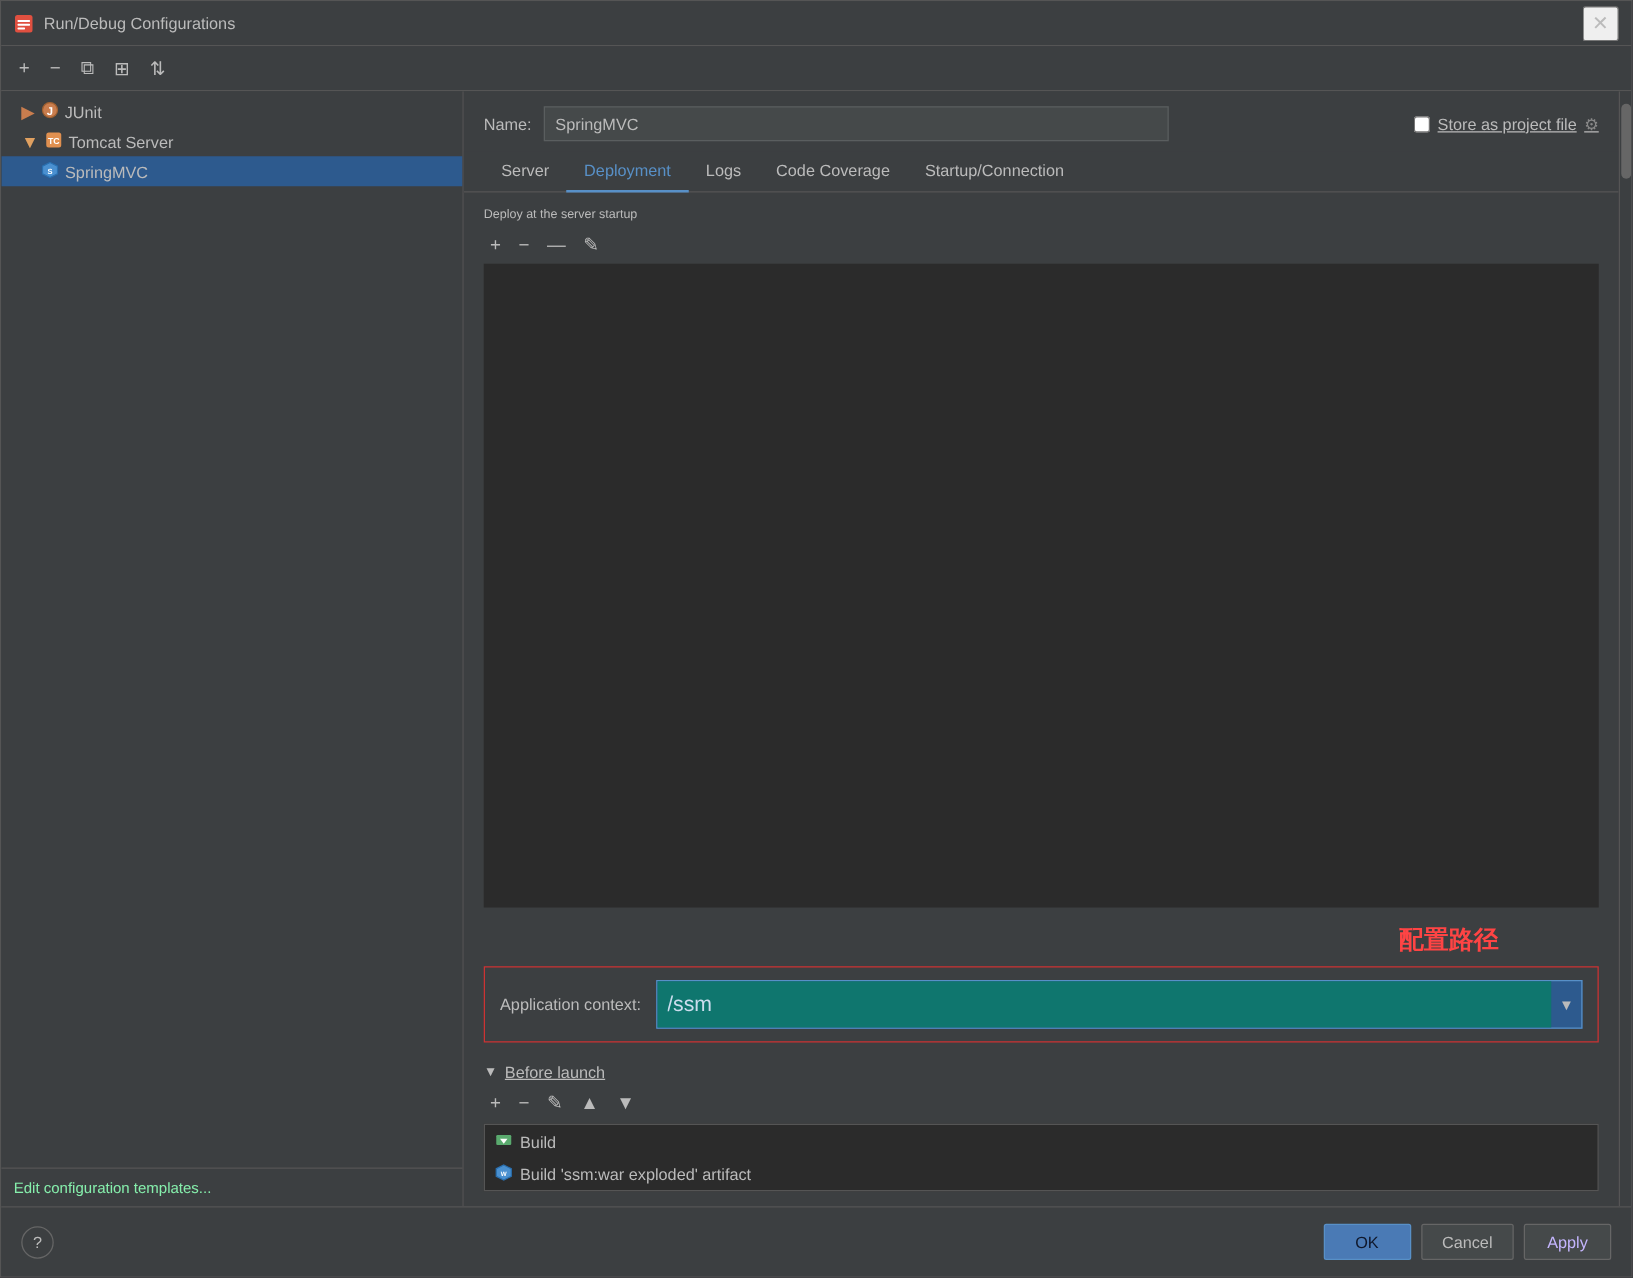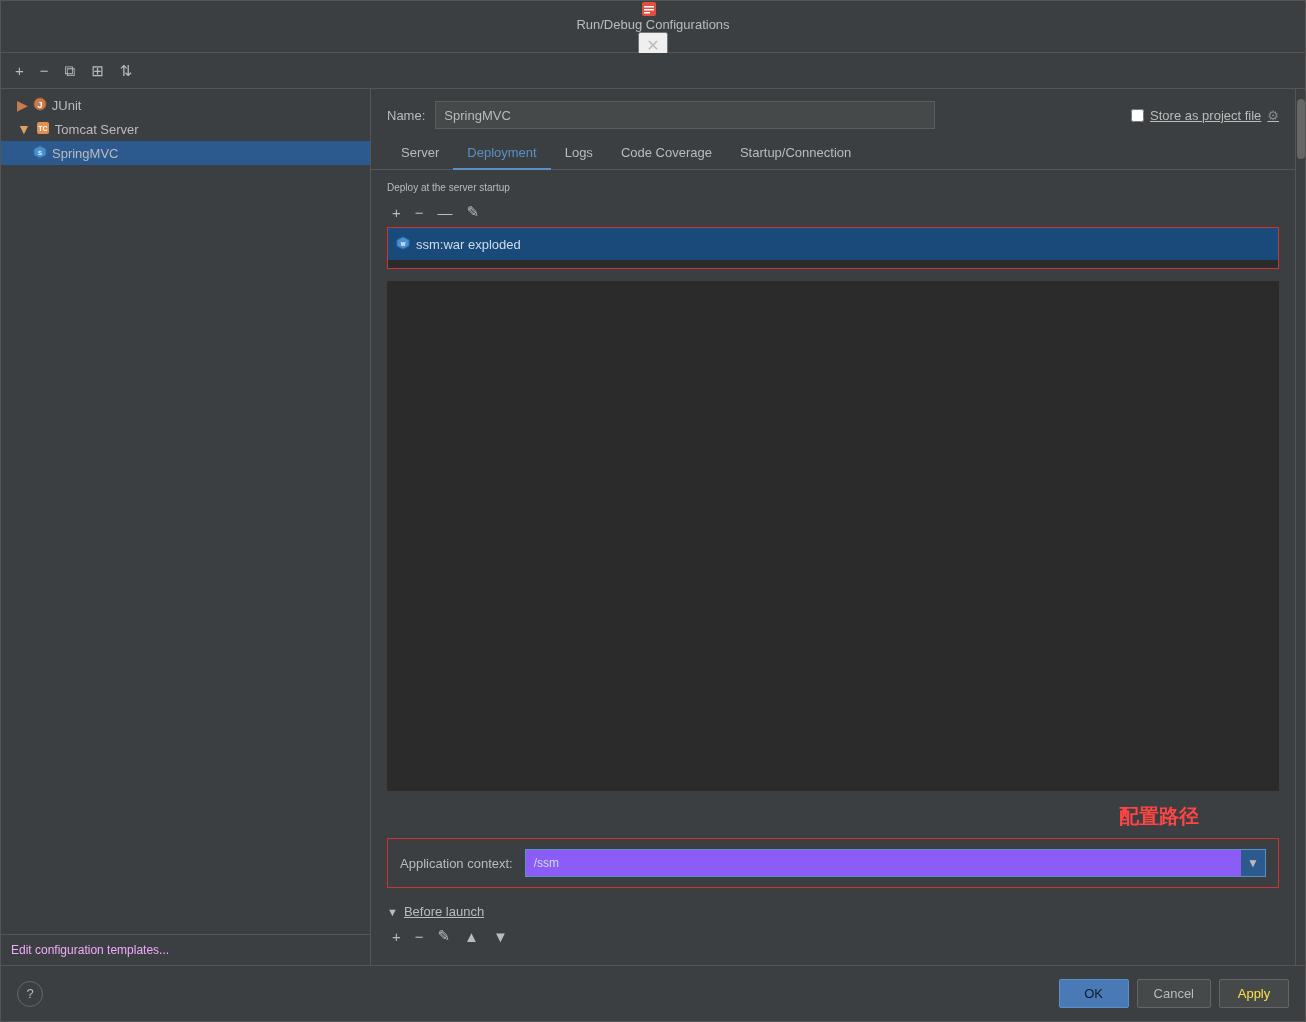--- a/index.html
+++ b/index.html
@@ -19,27 +19,26 @@
       height: 1022px;
       background: #3c3f41;
       display: flex;
       flex-direction: column;
       border: 1px solid #555;
     }
 
     
     .titlebar {
       background: #3c3f41;
-      height: 52px;
+      height: 36px;
       display: flex;
       align-items: center;
       padding: 0 10px;
       border-bottom: 1px solid #555;
       flex-shrink: 0;
-      flex-direction: column;
     }
     .titlebar-icon {
       width: 16px;
       height: 16px;
       margin-right: 8px;
     }
     .titlebar-title {
       flex: 1;
       color: #bbbbbb;
       font-size: 13px;
@@ -105,21 +104,21 @@
     .tree-item-label { color: #bbbbbb; font-size: 13px; }
     .tree-item-indent1 { padding-left: 16px; }
     .tree-item-indent2 { padding-left: 32px; }
 
     .left-footer {
       padding: 8px 10px;
       border-top: 1px solid #555;
       font-size: 12px;
     }
     .left-footer a {
-      color: #f0abfc;
+      color: #86efac;
       text-decoration: none;
       cursor: pointer;
     }
 
     
     .right-panel {
       flex: 1;
       display: flex;
       flex-direction: column;
       background: #3c3f41;
@@ -266,27 +265,27 @@
     }
     .app-context-input-wrap {
       flex: 1;
       display: flex;
       align-items: center;
       background: #2d5a8e;
       border: 1px solid #5890c7;
     }
     .app-context-input {
       flex: 1;
-      background: #8b5cf6;
+      background: #0f766e;
       border: none;
       color: #ccddee;
       padding: 4px 8px;
-      font-size: 12px;
+      font-size: 17px;
       outline: none;
-      height: 26px;
+      height: 37px;
     }
     .app-context-dropdown {
       background: none;
       border: none;
       color: #bbbbbb;
       cursor: pointer;
       padding: 0 6px;
       font-size: 12px;
     }
 
@@ -362,21 +361,21 @@
       color: #bbbbbb;
       padding: 6px 16px;
       font-size: 13px;
       cursor: pointer;
       border-radius: 2px;
       min-width: 70px;
     }
     .btn-apply {
       background: #45494a;
       border: 1px solid #666;
-      color: #fde047;
+      color: #c4b5fd;
       padding: 6px 16px;
       font-size: 13px;
       cursor: pointer;
       border-radius: 2px;
       min-width: 70px;
     }
 
     
     ::-webkit-scrollbar { width: 8px; }
     ::-webkit-scrollbar-track { background: #3c3f41; }
@@ -517,33 +516,20 @@
       <div class="tab-content">
         <div class="section-label">Deploy at the server startup</div>
 
         <div class="artifact-toolbar">
           <button class="artifact-toolbar-btn">+</button>
           <button class="artifact-toolbar-btn">−</button>
           <button class="artifact-toolbar-btn">—</button>
           <button class="artifact-toolbar-btn">✎</button>
         </div>
 
-        <div class="artifact-list-wrapper">
-          <div class="artifact-list">
-            <div class="artifact-item">
-              <span class="artifact-item-icon">
-                <svg width="14" height="14" viewBox="0 0 14 14">
-                  <polygon points="7,1 13,4 13,10 7,13 1,10 1,4" fill="#4a90d0" stroke="#2a70b0" stroke-width="1"></polygon>
-                  <text x="7" y="10" text-anchor="middle" font-size="5" fill="#fff" font-weight="bold">W</text>
-                </svg>
-              </span>
-              <span class="artifact-item-label">ssm:war exploded</span>
-            </div>
-          </div>
-        </div>
 
         <div class="deployment-empty"></div>
 
         <div class="annotation-chinese">配置路径</div>
 
         <div class="app-context-wrapper">
           <span class="app-context-label">Application context:</span>
           <div class="app-context-input-wrap">
             <input class="app-context-input" type="text" value="/ssm" style="">
             <button class="app-context-dropdown">▼</button>
@@ -557,20 +543,40 @@
               <span class="before-launch-underline">Before launch</span>
             </span>
           </div>
           <div class="before-launch-toolbar">
             <button class="bl-btn">+</button>
             <button class="bl-btn">−</button>
             <button class="bl-btn">✎</button>
             <button class="bl-btn">▲</button>
             <button class="bl-btn">▼</button>
           </div>
+          <div class="before-launch-items">
+            <div class="bl-item">
+              <span class="bl-item-icon icon-build">
+                <svg width="14" height="14" viewBox="0 0 14 14">
+                  <rect x="1" y="3" width="12" height="8" rx="1" fill="#5aaa6e"></rect>
+                  <polygon points="4,6 7,10 10,6" fill="#fff"></polygon>
+                </svg>
+              </span>
+              <span class="bl-item-label">Build</span>
+            </div>
+            <div class="bl-item">
+              <span class="bl-item-icon">
+                <svg width="14" height="14" viewBox="0 0 14 14">
+                  <polygon points="7,1 13,4 13,10 7,13 1,10 1,4" fill="#4a90d0" stroke="#2a70b0" stroke-width="1"></polygon>
+                  <text x="7" y="10" text-anchor="middle" font-size="5" fill="#fff" font-weight="bold">W</text>
+                </svg>
+              </span>
+              <span class="bl-item-label">Build 'ssm:war exploded' artifact</span>
+            </div>
+          </div>
         </div>
       </div>
     </div>
 
     <div class="right-scrollbar">
       <div class="scrollbar-thumb"></div>
     </div>
   </div>
 
   <div class="bottom-bar">

